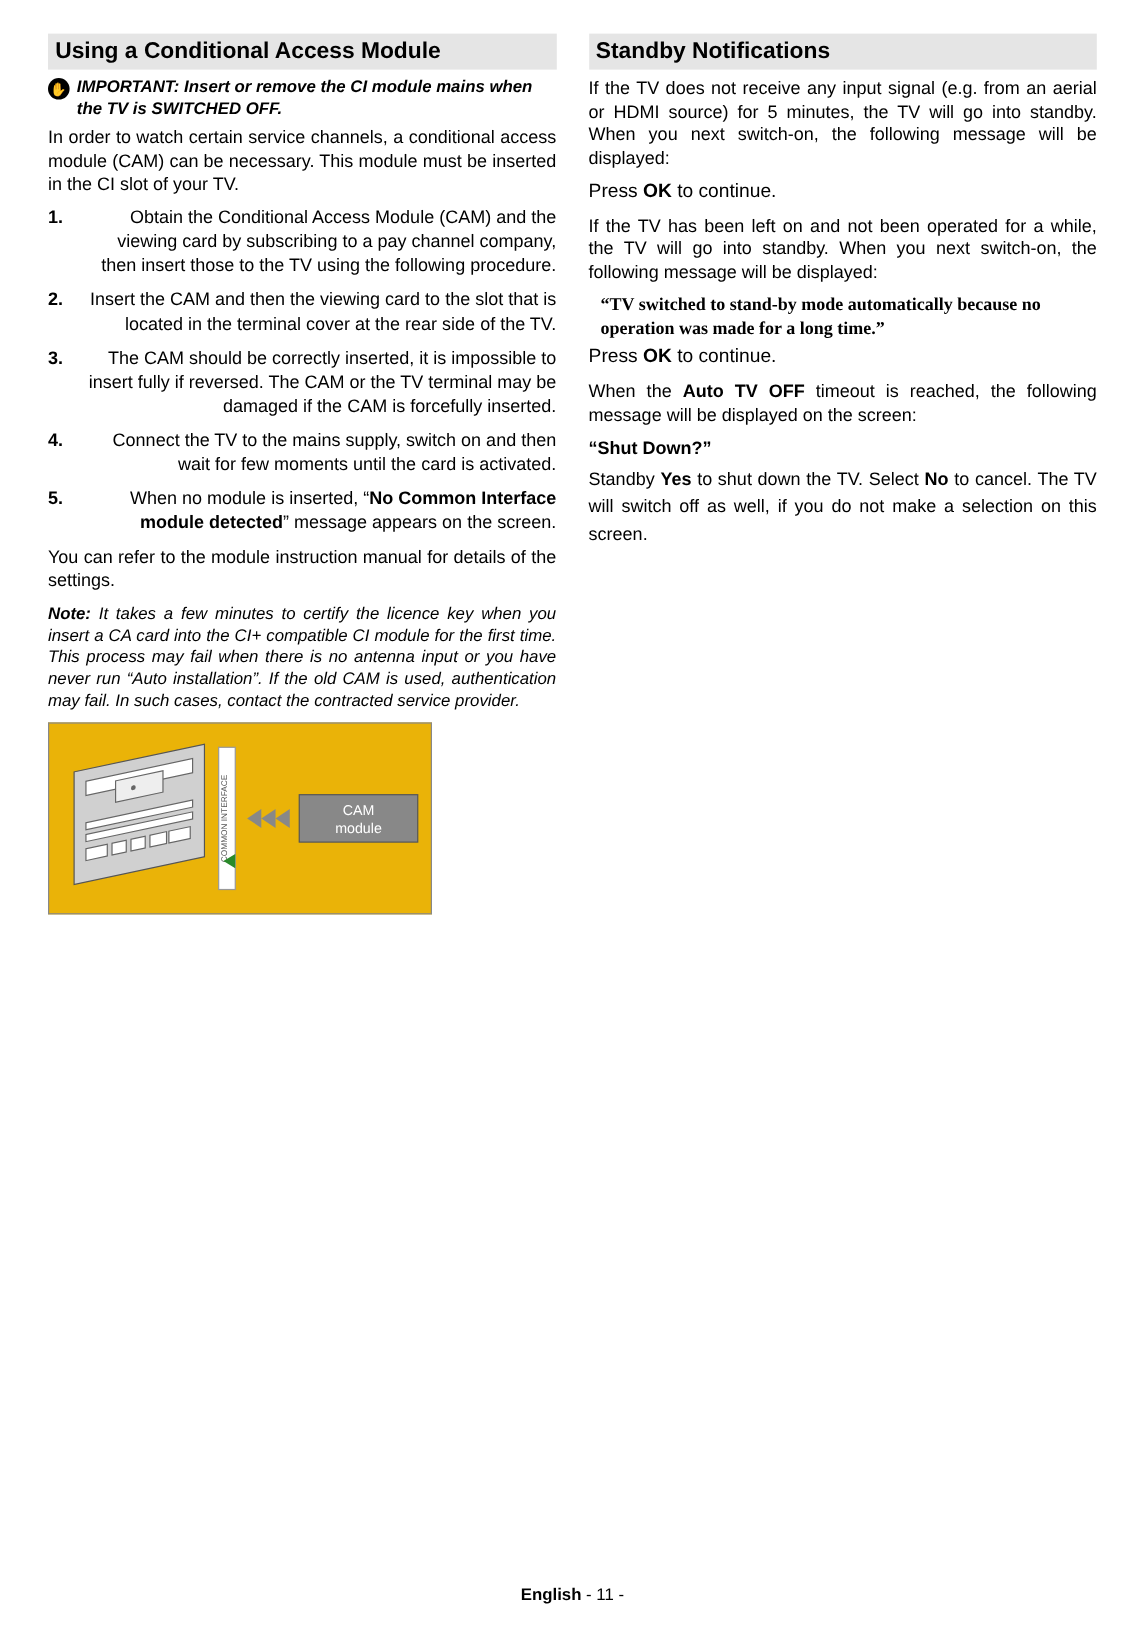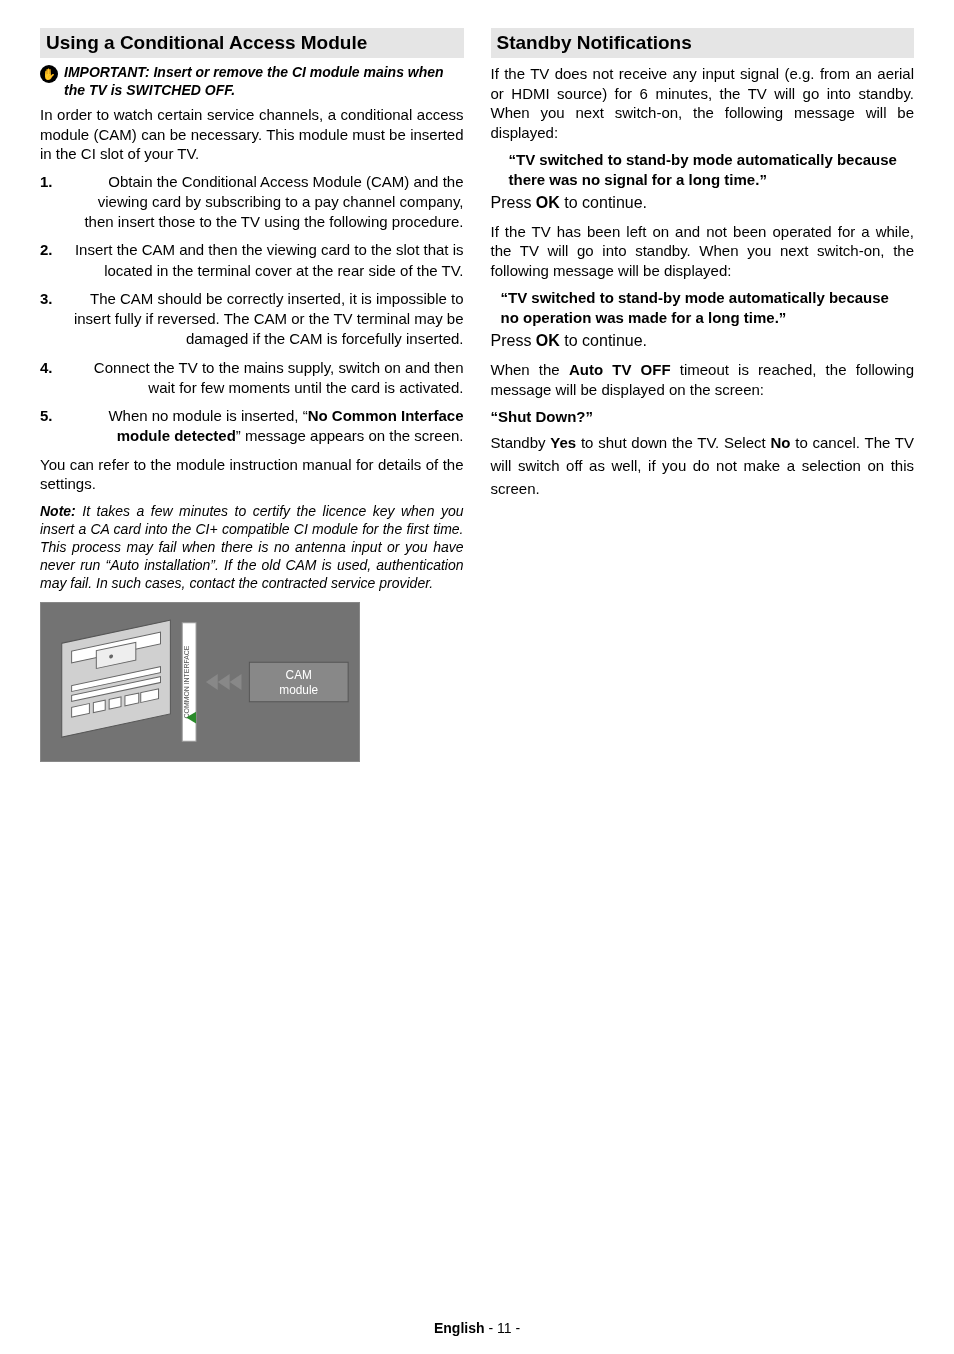--- a/index.html
+++ b/index.html
@@ -92,21 +92,21 @@
     margin-bottom: 10px;
   }
   .note .note-label {
     font-weight: bold;
   }
   .diagram-wrap {
     border: 1px solid #888;
     width: 320px;
     height: 160px;
     position: relative;
-    background: #737373;
+    background: #eab308;
   }
   .diagram-svg {
     width: 100%;
     height: 100%;
   }
   .msg-center {
     font-size: 15px;
     font-weight: bold;
     text-align: left;
     line-height: 1.3;
@@ -206,31 +206,30 @@
         <rect x="210" y="60" width="100" height="40" fill="#888" stroke="#555"></rect>
         <text x="260" y="77" text-anchor="middle" font-size="12" fill="#fff">CAM</text>
         <text x="260" y="92" text-anchor="middle" font-size="12" fill="#fff">module</text>
       </svg>
     </div>
   </div>
 
   <div class="col">
     <div class="section-header">Standby Notifications</div>
 
-    <p class="body">If the TV does not receive any input signal (e.g.  from an aerial or HDMI source) for 6 minutes, the TV will go into standby. When you next switch-on, the following message will be displayed:</p>
-
-    <div class="msg-block">“TV switched to stand-by mode automatically because there was no signal for a long time.”</div>
+    <p class="body">If the TV does not receive any input signal (e.g.  from an aerial or HDMI source) for 5 minutes, the TV will go into standby. When you next switch-on, the following message will be displayed:</p>
+
 
     <p class="body-left">
       <span>Press </span><span class="inline-bold">OK</span><span> to continue.</span>
     </p>
 
     <p class="body">If the TV has been left on and not been operated for a while, the TV will go into standby. When you next switch-on, the following message will be displayed:</p>
 
-    <div class="msg-block" style="margin-left:10px;">“TV switched to stand-by mode automatically because no operation was made for a long time.”</div>
+    <div class="msg-block" style="margin-left:10px;font-family:Liberation Serif, serif;">“TV switched to stand-by mode automatically because no operation was made for a long time.”</div>
 
     <p class="body-left">
       <span>Press </span><span class="inline-bold">OK</span><span> to continue.</span>
     </p>
 
     <p class="body">
       <span>When the </span><span class="inline-bold">Auto TV OFF</span><span> timeout is reached, the following message will be displayed on the screen:</span>
     </p>
 
     <div class="msg-center">“Shut Down?”</div>

